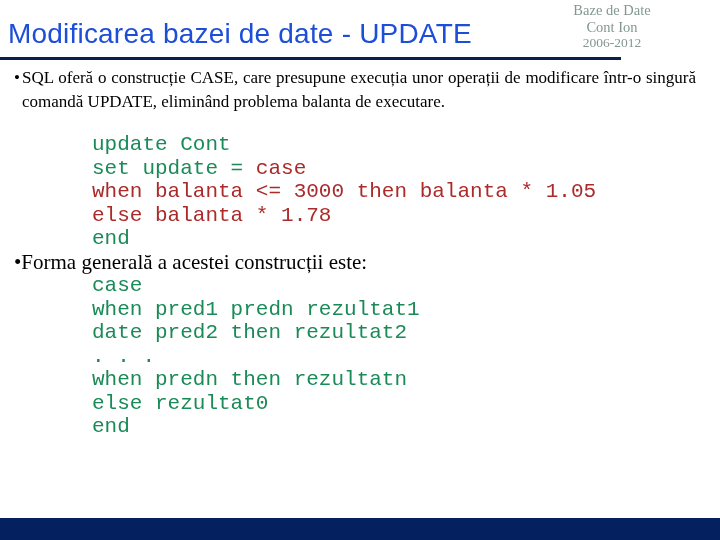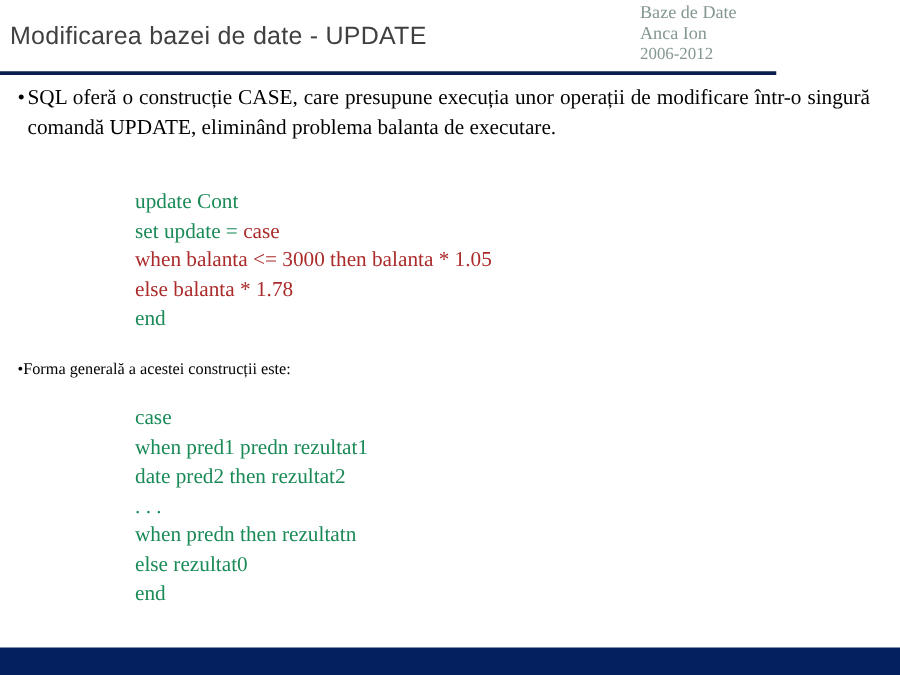--- a/index.html
+++ b/index.html
@@ -23,31 +23,32 @@
     background: #ffffff;
   }
 
   
   .slide-title {
     position: absolute;
     left: 8px;
     top: 18px;
     width: 560px;
     font-family: "Liberation Sans", "DejaVu Sans", sans-serif;
-    font-size: 20px;
+    font-size: 28px;
     letter-spacing: 0.2px;
-    color: #404040;
+    color: #1d4ed8;
     white-space: nowrap;
   }
 
   .header-meta {
     position: absolute;
     right: 8px;
     top: 2px;
     width: 200px;
+    text-align: center;
     color: #83978f;
     font-family: "Liberation Serif", "DejaVu Serif", serif;
     font-size: 14.5px;
     line-height: 16.5px;
   }
   .header-meta .meta-line { display: block; white-space: nowrap; }
   .header-meta .meta-year { font-size: 13.5px; }
 
   .header-rule {
     position: absolute;
@@ -84,31 +85,31 @@
   .bullet-para .bullet-text {
     display: block;
     padding-left: 8px;
   }
 
   .bullet-inline {
     position: relative;
     margin: 0;
     padding-left: 14px;
     color: #000000;
-    font-size: 13px;
+    font-size: 21px;
     line-height: 23.5px;
     white-space: nowrap;
   }
 
   
   .code-block {
-    margin: 16px;
+    margin: 0;
     padding: 0 0 0 92px;
-    font-family: Liberation Serif, serif;
-    font-size: 17px;
+    font-family: Liberation Mono, monospace;
+    font-size: 21px;
     line-height: 23.5px;
     white-space: nowrap;
   }
   .code-line { display: block; }
   .tok-green { color: #1a8a57; }
   .tok-red   { color: #ab2a2a; }
 
   .gap-before-code { height: 20px; }
 
   
@@ -123,21 +124,21 @@
 </style>
 </head>
 <body>
 
 <div class="slide">
 
   <div class="slide-title">Modificarea bazei de date - UPDATE</div>
 
   <div class="header-meta">
     <span class="meta-line">Baze de Date</span>
-    <span class="meta-line">Anca Ion</span>
+    <span class="meta-line">Cont Ion</span>
     <span class="meta-line meta-year">2006-2012</span>
   </div>
 
   <div class="header-rule"></div>
 
   <div class="content">
 
     <p class="bullet-para">
       <span class="bullet-dot">•</span>
       <span class="bullet-text">SQL oferă o construcție  CASE, care presupune execuția unor operații de modificare  într-o  singură  comandă  UPDATE,  eliminând  problema balanta de executare.</span>

